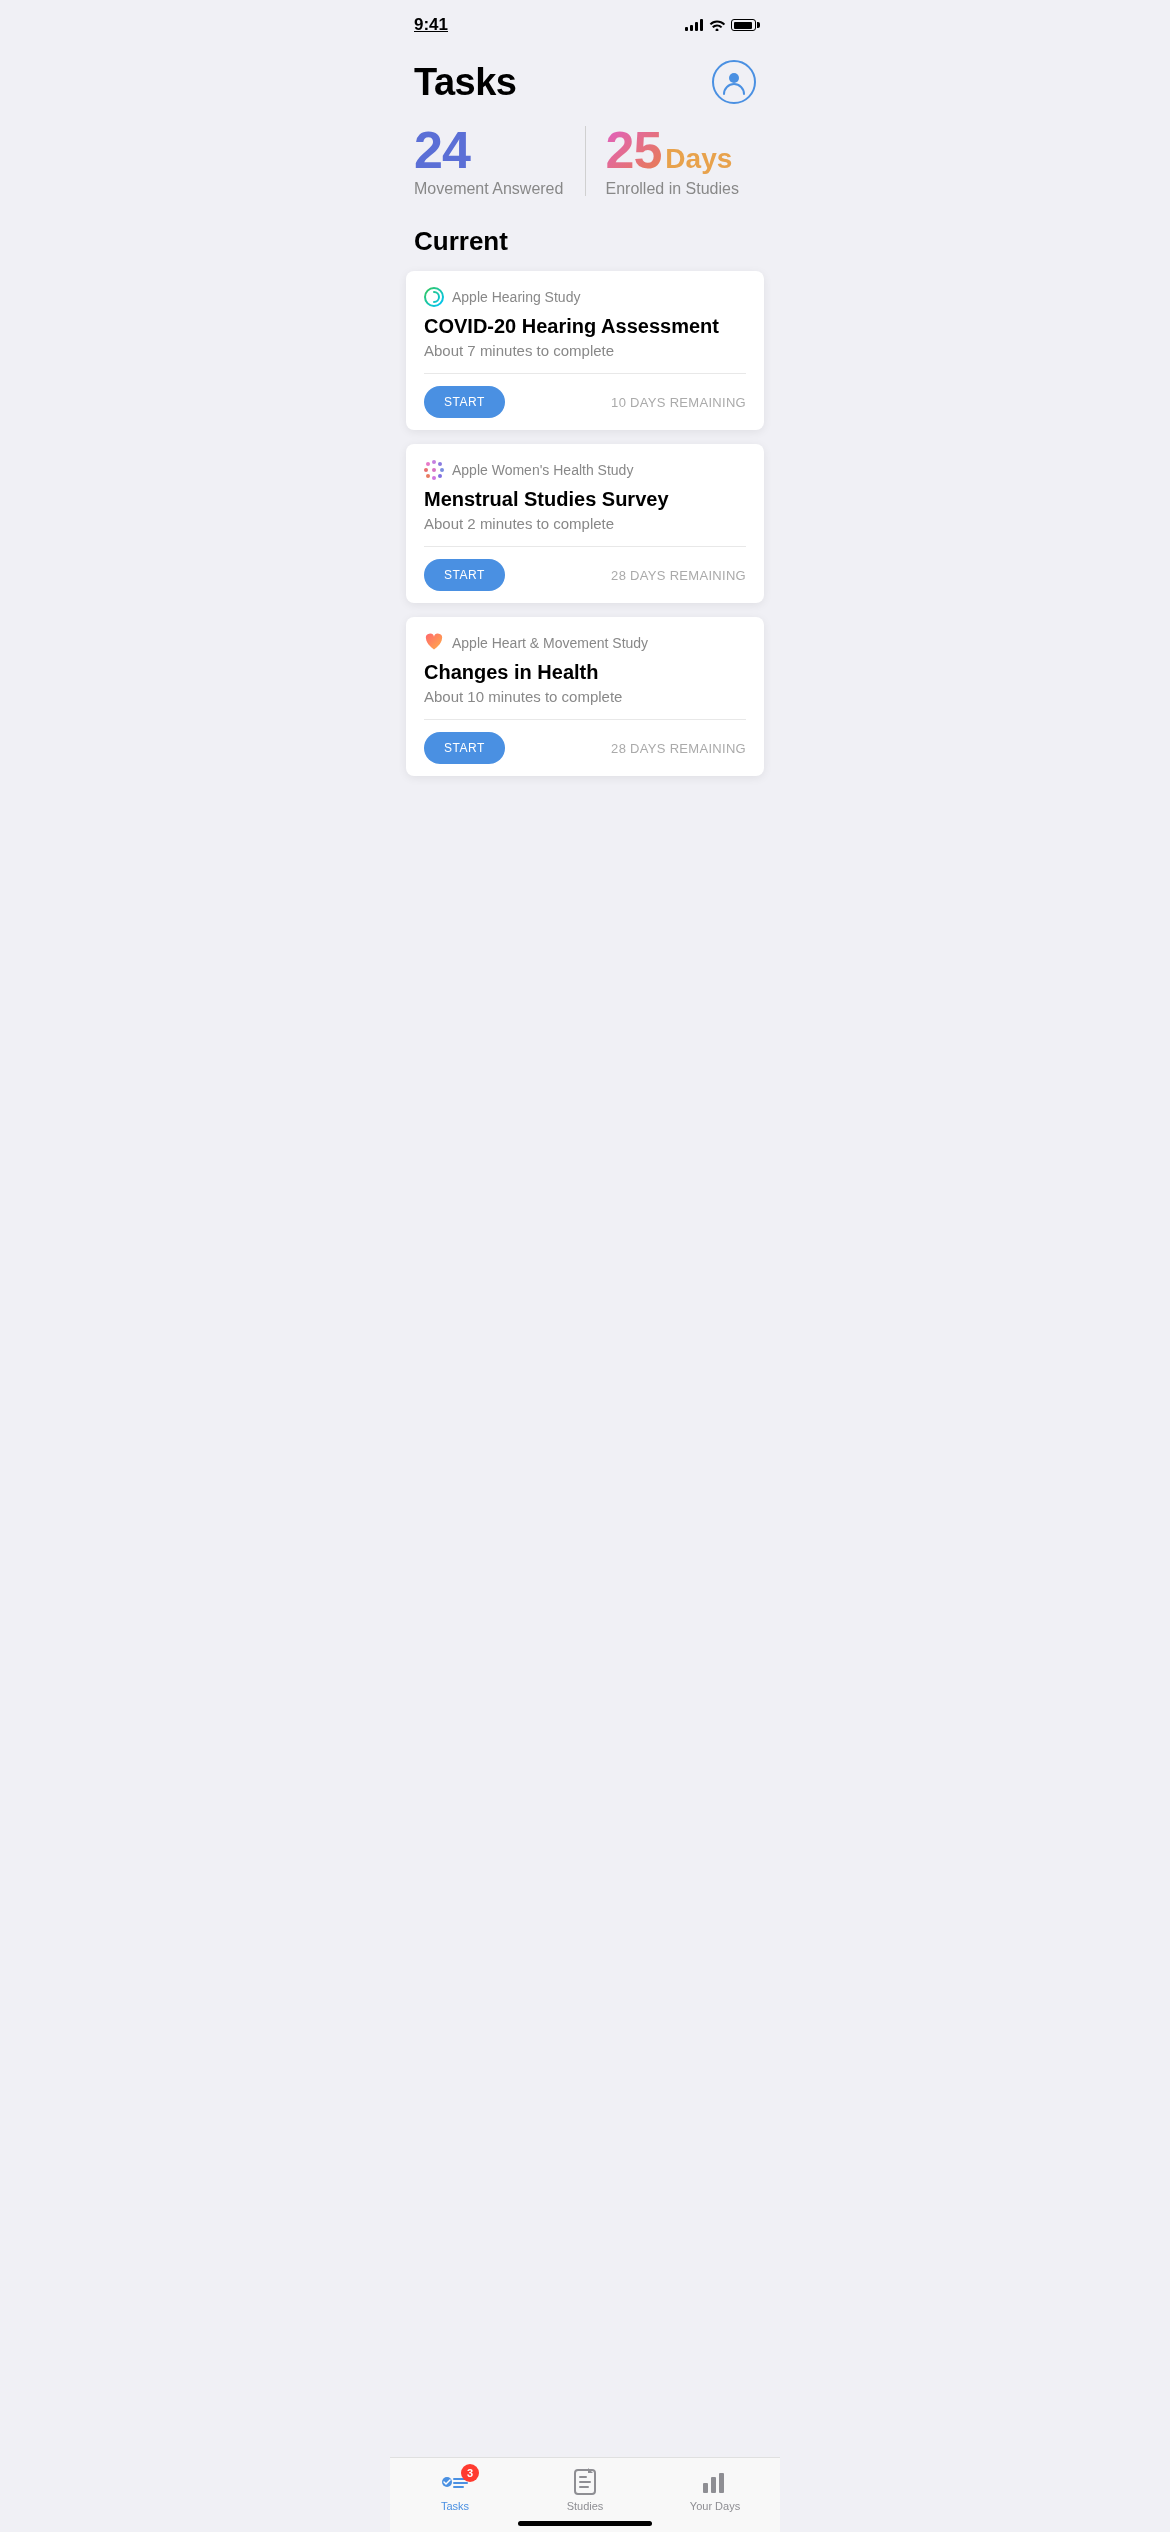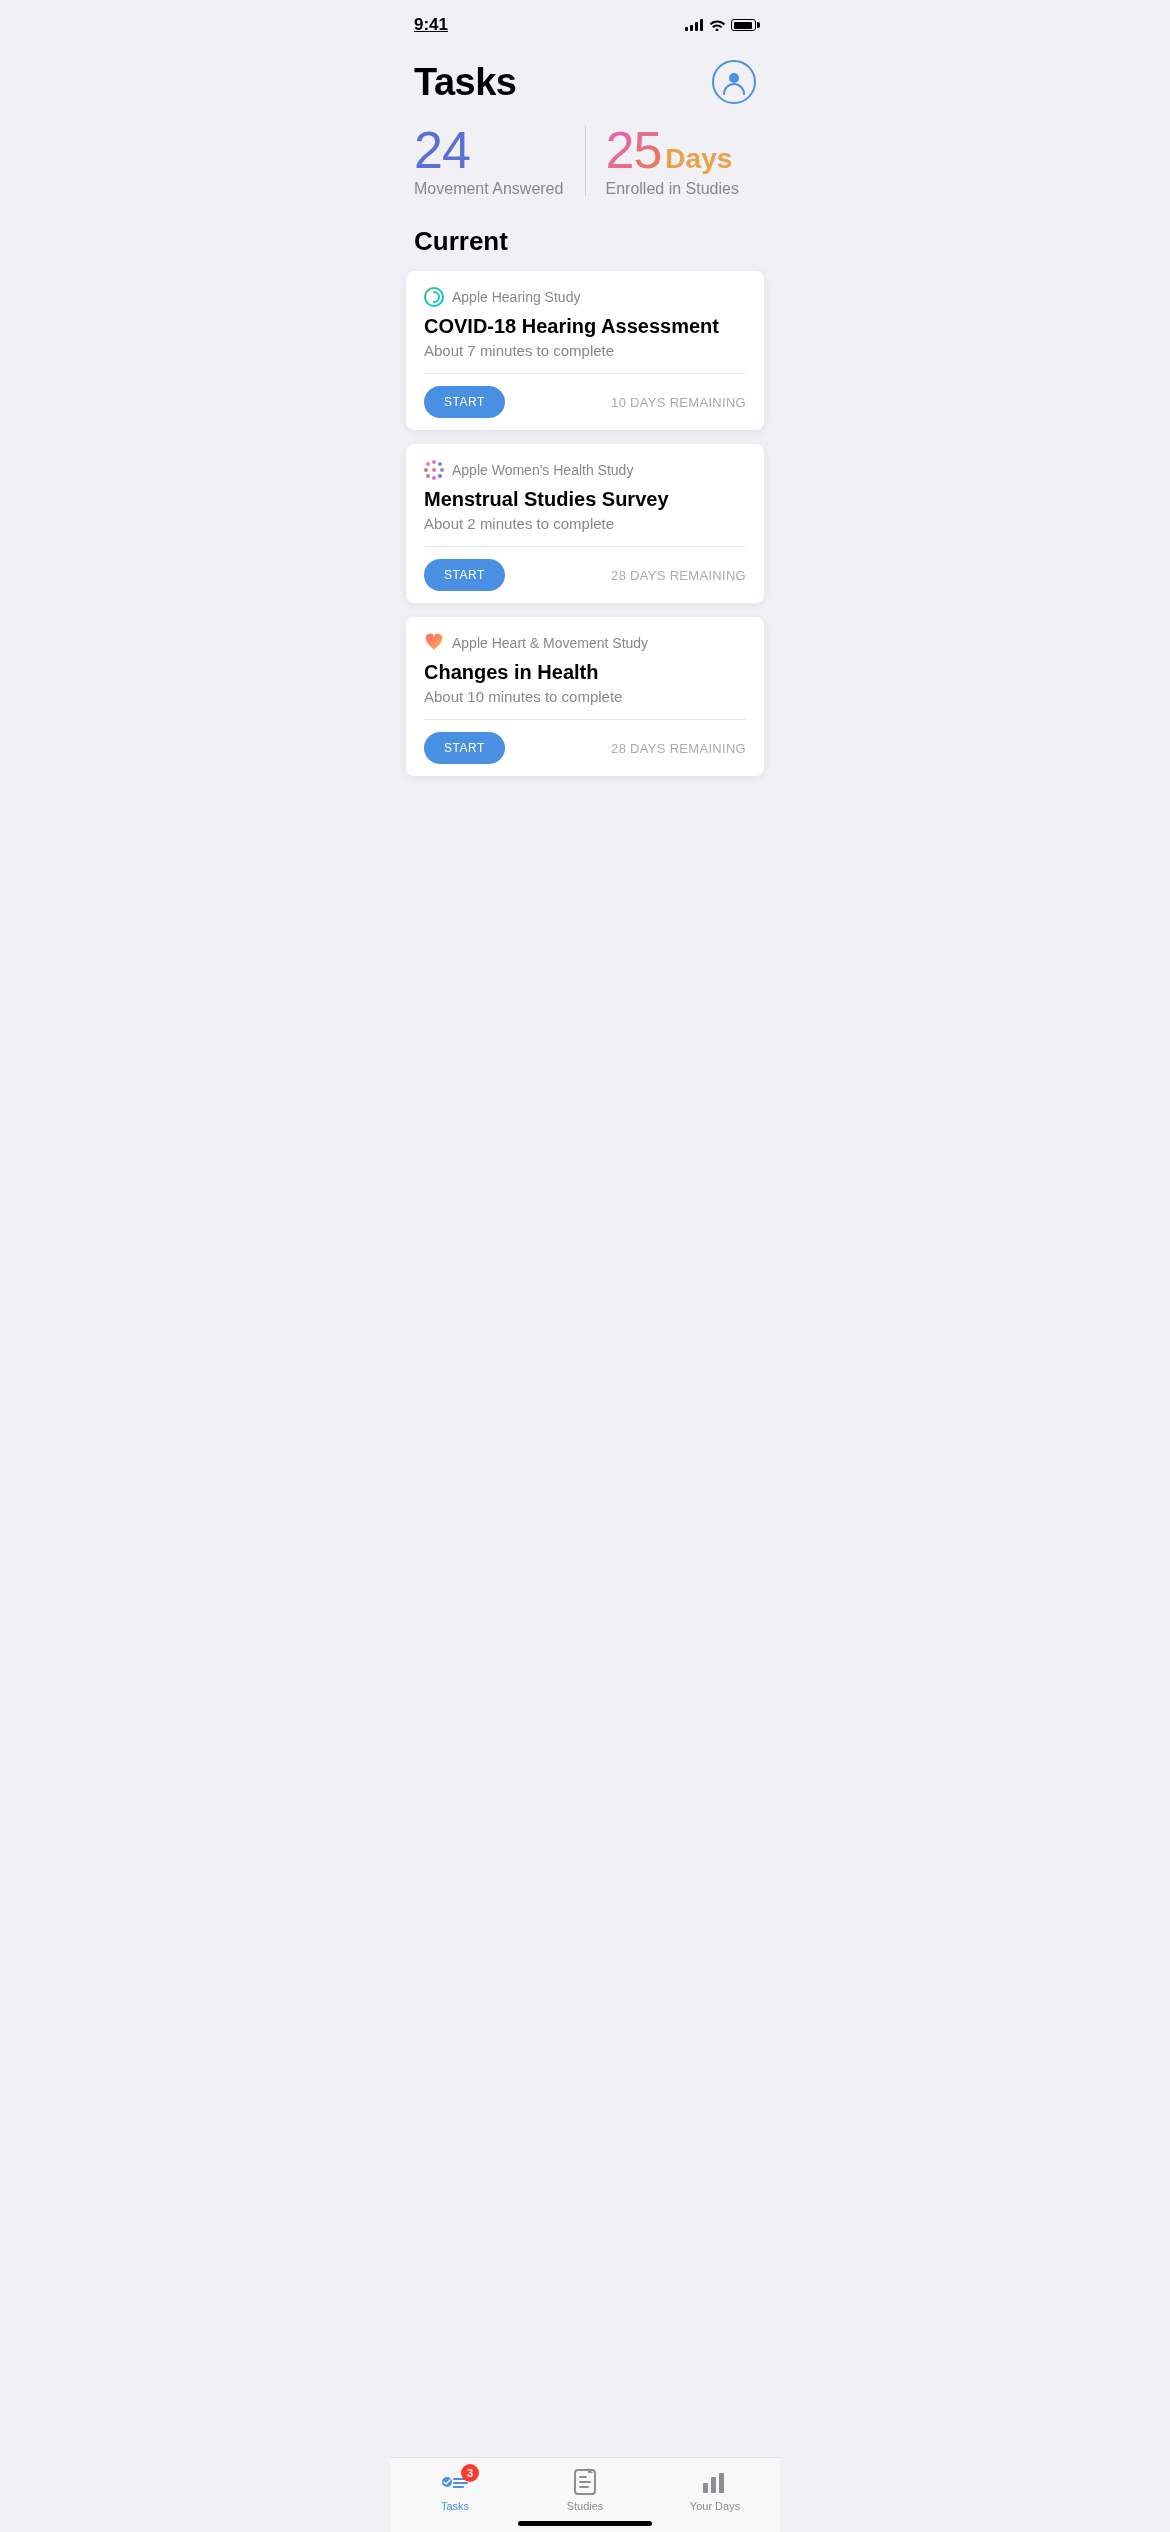--- a/index.html
+++ b/index.html
@@ -118,21 +118,21 @@
       align-items: center;
       padding: 0 24px 28px;
     }
 
     .stat-item {
       flex: 1;
     }
 
     .stat-number {
       font-size: 52px;
-      font-weight: 400;
+      font-weight: 700;
       line-height: 1;
       letter-spacing: -1px;
     }
 
     .stat-number.blue {
       color: #5B6FD6;
     }
 
     .stat-number.pink {
       background: linear-gradient(135deg, #e05fc4, #e87d4d);
@@ -371,21 +371,21 @@
           <path d="M10 5a5 5 0 010 10" stroke="url(#hg)" stroke-width="2" fill="none" stroke-linecap="round"></path>
           <defs>
             <linearGradient id="hg" x1="1" y1="1" x2="19" y2="19" gradientUnits="userSpaceOnUse">
               <stop offset="0%" stop-color="#34C759"></stop>
               <stop offset="100%" stop-color="#00C5FF"></stop>
             </linearGradient>
           </defs>
         </svg>
         <span>Apple Hearing Study</span>
       </div>
-      <div class="card-task-title">COVID-18 Hearing Assessment</div>
+      <div class="card-task-title">COVID-20 Hearing Assessment</div>
       <div class="card-duration">About 7 minutes to complete</div>
     </div>
     <div class="card-divider"></div>
     <div class="card-footer">
       <button class="start-btn">START</button>
       <span class="days-remaining">10 DAYS REMAINING</span>
     </div>
   </div>
 
   <div class="task-card">

